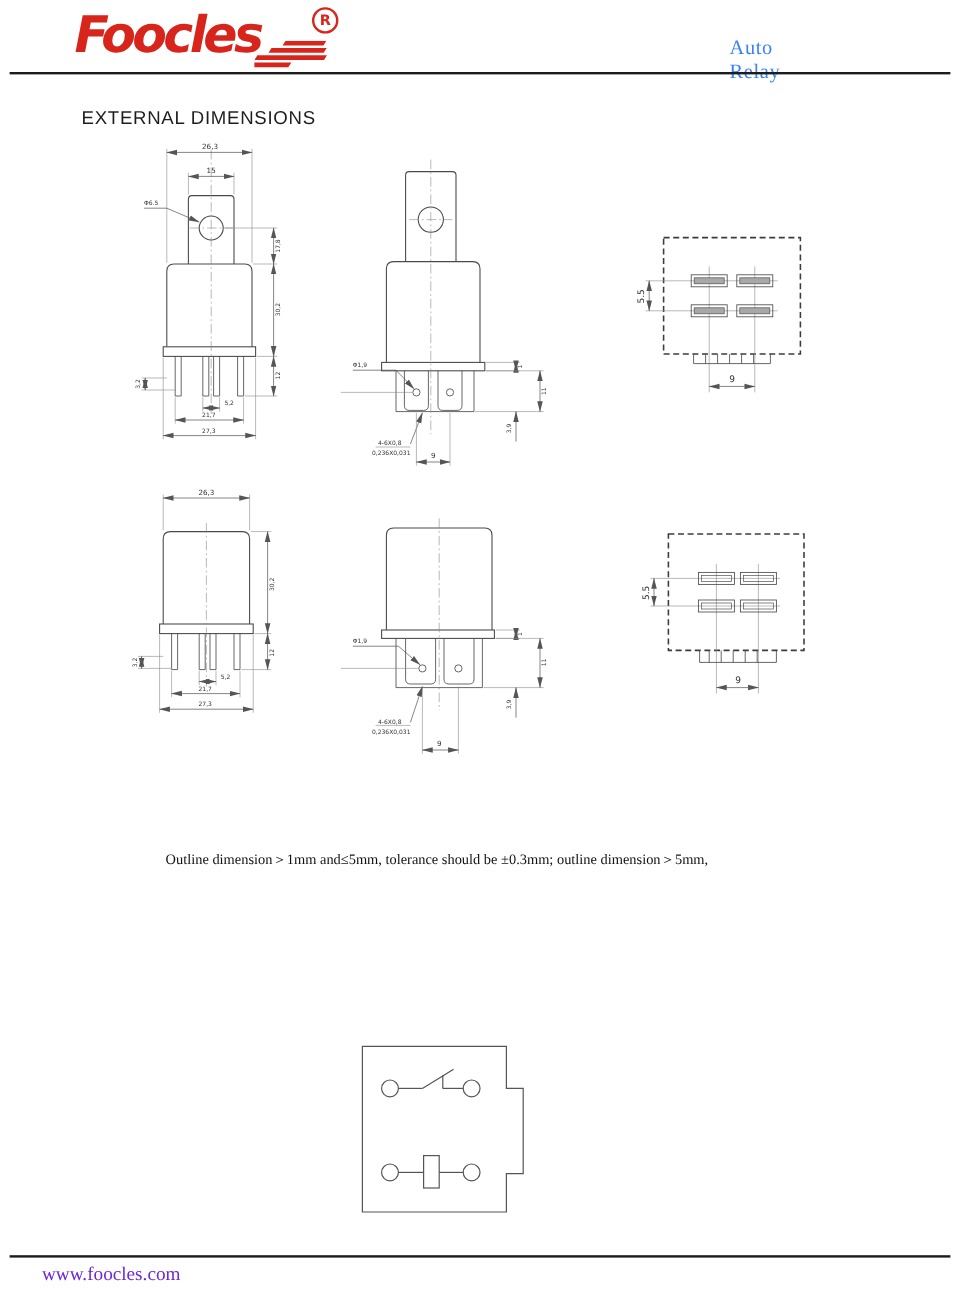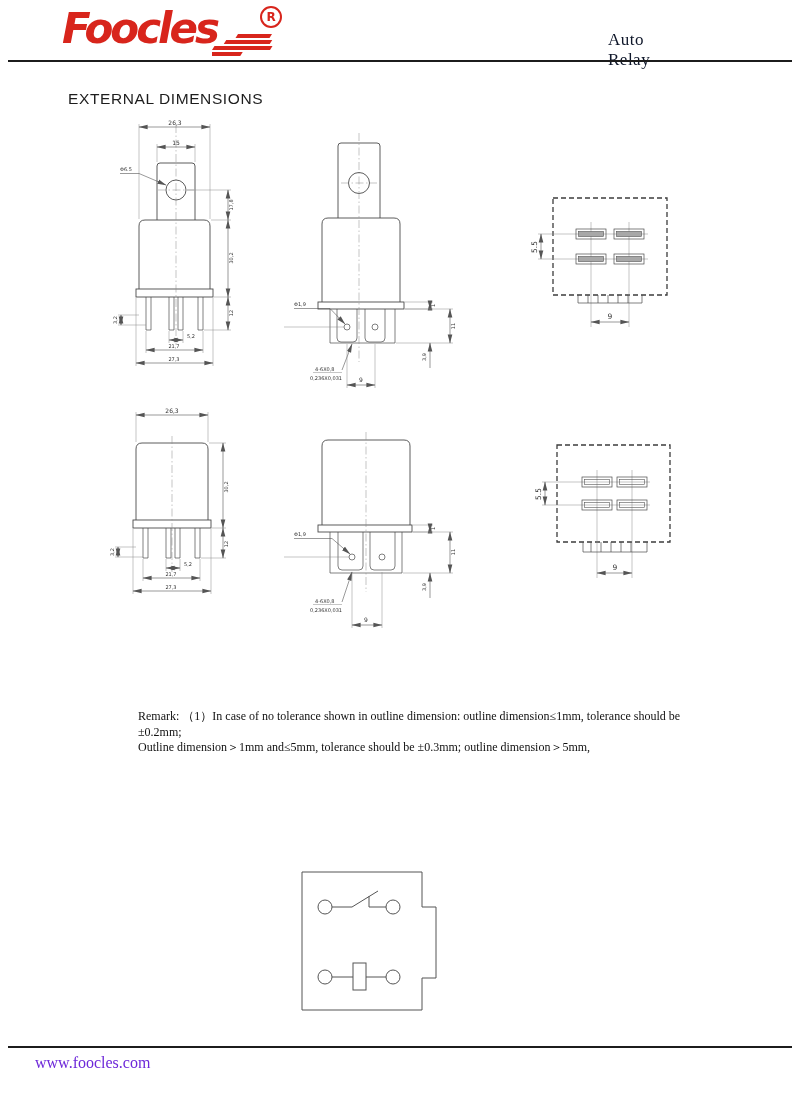--- a/index.html
+++ b/index.html
@@ -15,21 +15,21 @@
     font-size:42px;color:#d8251c;letter-spacing:-3px;line-height:50px;
   }
   .logo-swoosh{position:absolute;left:150px;top:30px;width:90px;height:24px;}
   .logo-reg{
     position:absolute;left:198px;top:2px;width:18px;height:18px;border:2px solid #d8251c;
     border-radius:50%;color:#d8251c;font-size:12px;font-weight:bold;font-style:normal;
     text-align:center;line-height:18px;font-family:"DejaVu Sans",sans-serif;
   }
   .doc-title{
     position:absolute;left:608px;top:30px;font-family:"Liberation Serif",serif;
-    font-size:17px;color:#0f172a;word-spacing:7px;letter-spacing:0.5px;
+    font-size:17px;color:#3b82f6;word-spacing:7px;letter-spacing:0.5px;
   }
   .header-rule{position:absolute;left:8px;top:60px;width:784px;border-top:2px solid #1c1c1c;}
   
   .section-title{
     position:absolute;left:68px;top:90px;font-size:15.5px;color:#1d1d1d;letter-spacing:0.6px;
   }
   
   .drawings{position:absolute;left:0;top:0;width:800px;height:1095px;}
   .out{stroke:#4a4a4a;stroke-width:0.9;fill:none;}
   .out2{stroke:#4a4a4a;stroke-width:0.7;fill:none;}
@@ -337,18 +337,17 @@
     </g>
     <g>
       <line x1="332" y1="977" x2="353" y2="977" stroke="#555" stroke-width="1"></line>
       <rect x="353" y="963" width="13" height="27" fill="none" stroke="#555" stroke-width="1"></rect>
       <line x1="366" y1="977" x2="386" y2="977" stroke="#555" stroke-width="1"></line>
     </g>
   </g>
 </svg>
 
 <div class="remark">
-  <div>Remark: （1）In case of no tolerance shown in outline dimension: outline dimension≤1mm, tolerance should be ±0.2mm;</div>
   <div>Outline dimension＞1mm and≤5mm, tolerance should be ±0.3mm; outline dimension＞5mm,</div>
 </div>
 
 <div class="footer-rule"></div>
 <div class="footer-url">www.foocles.com</div>
 
 </body></html>

